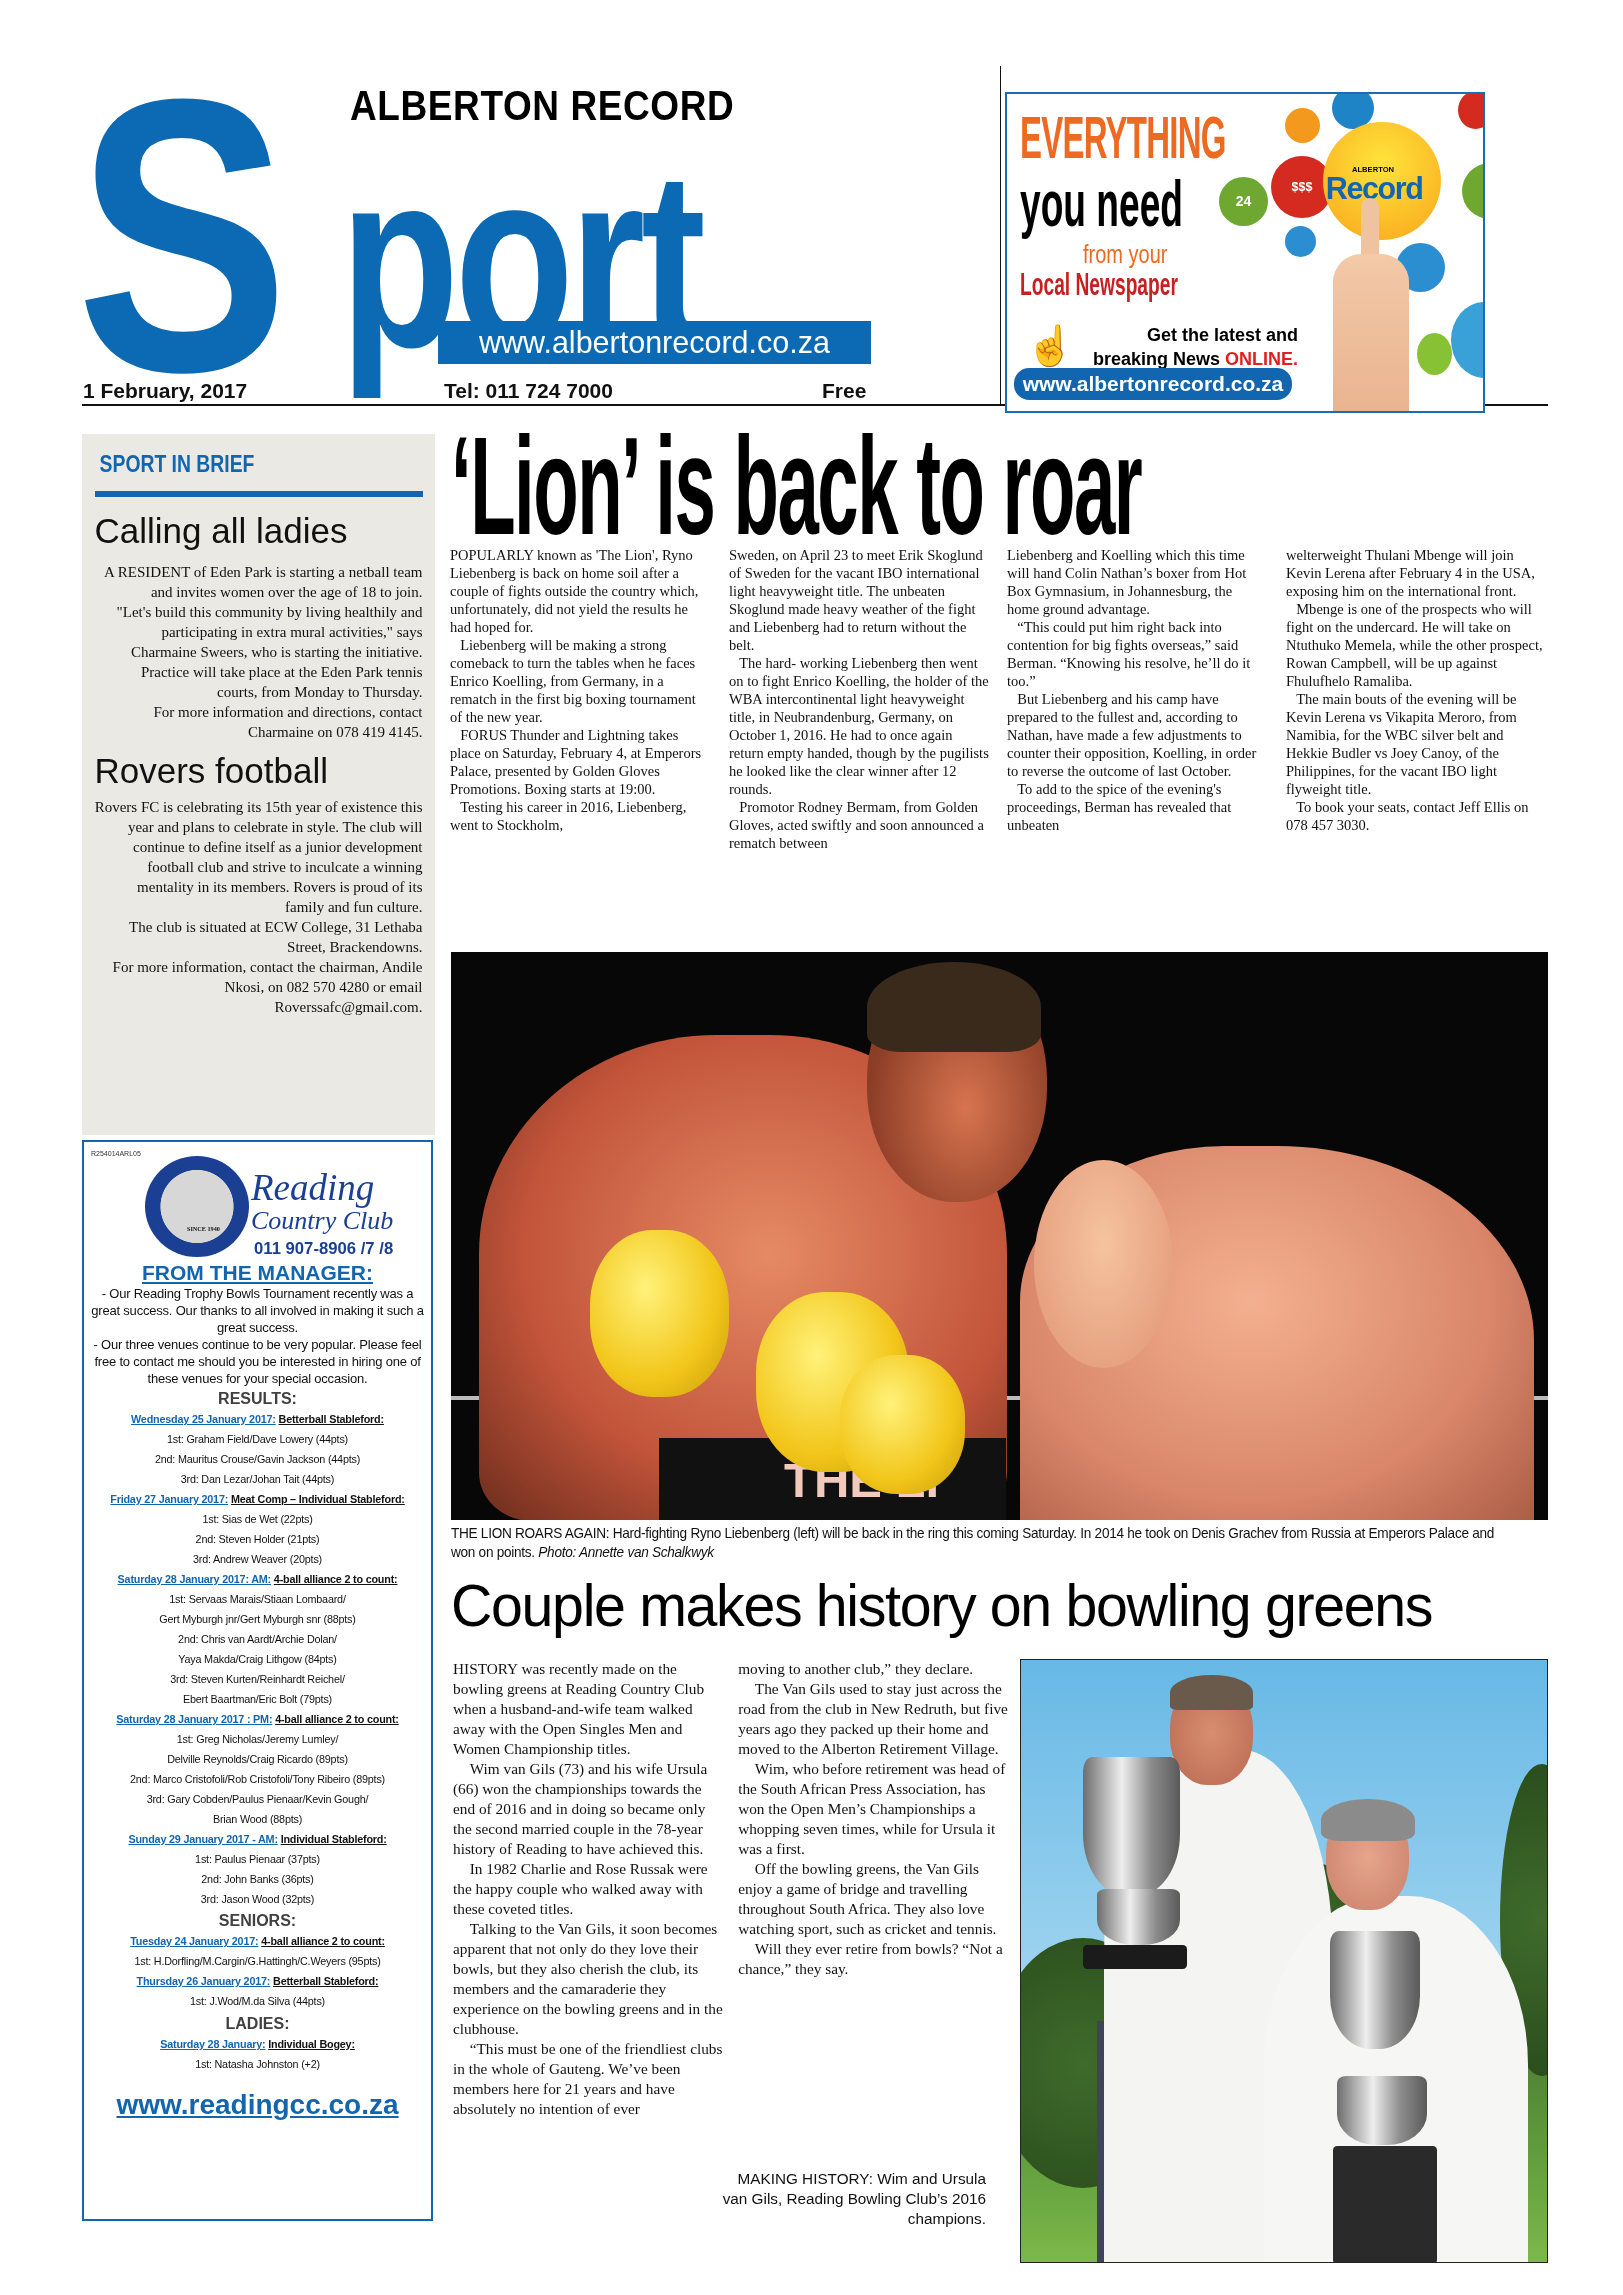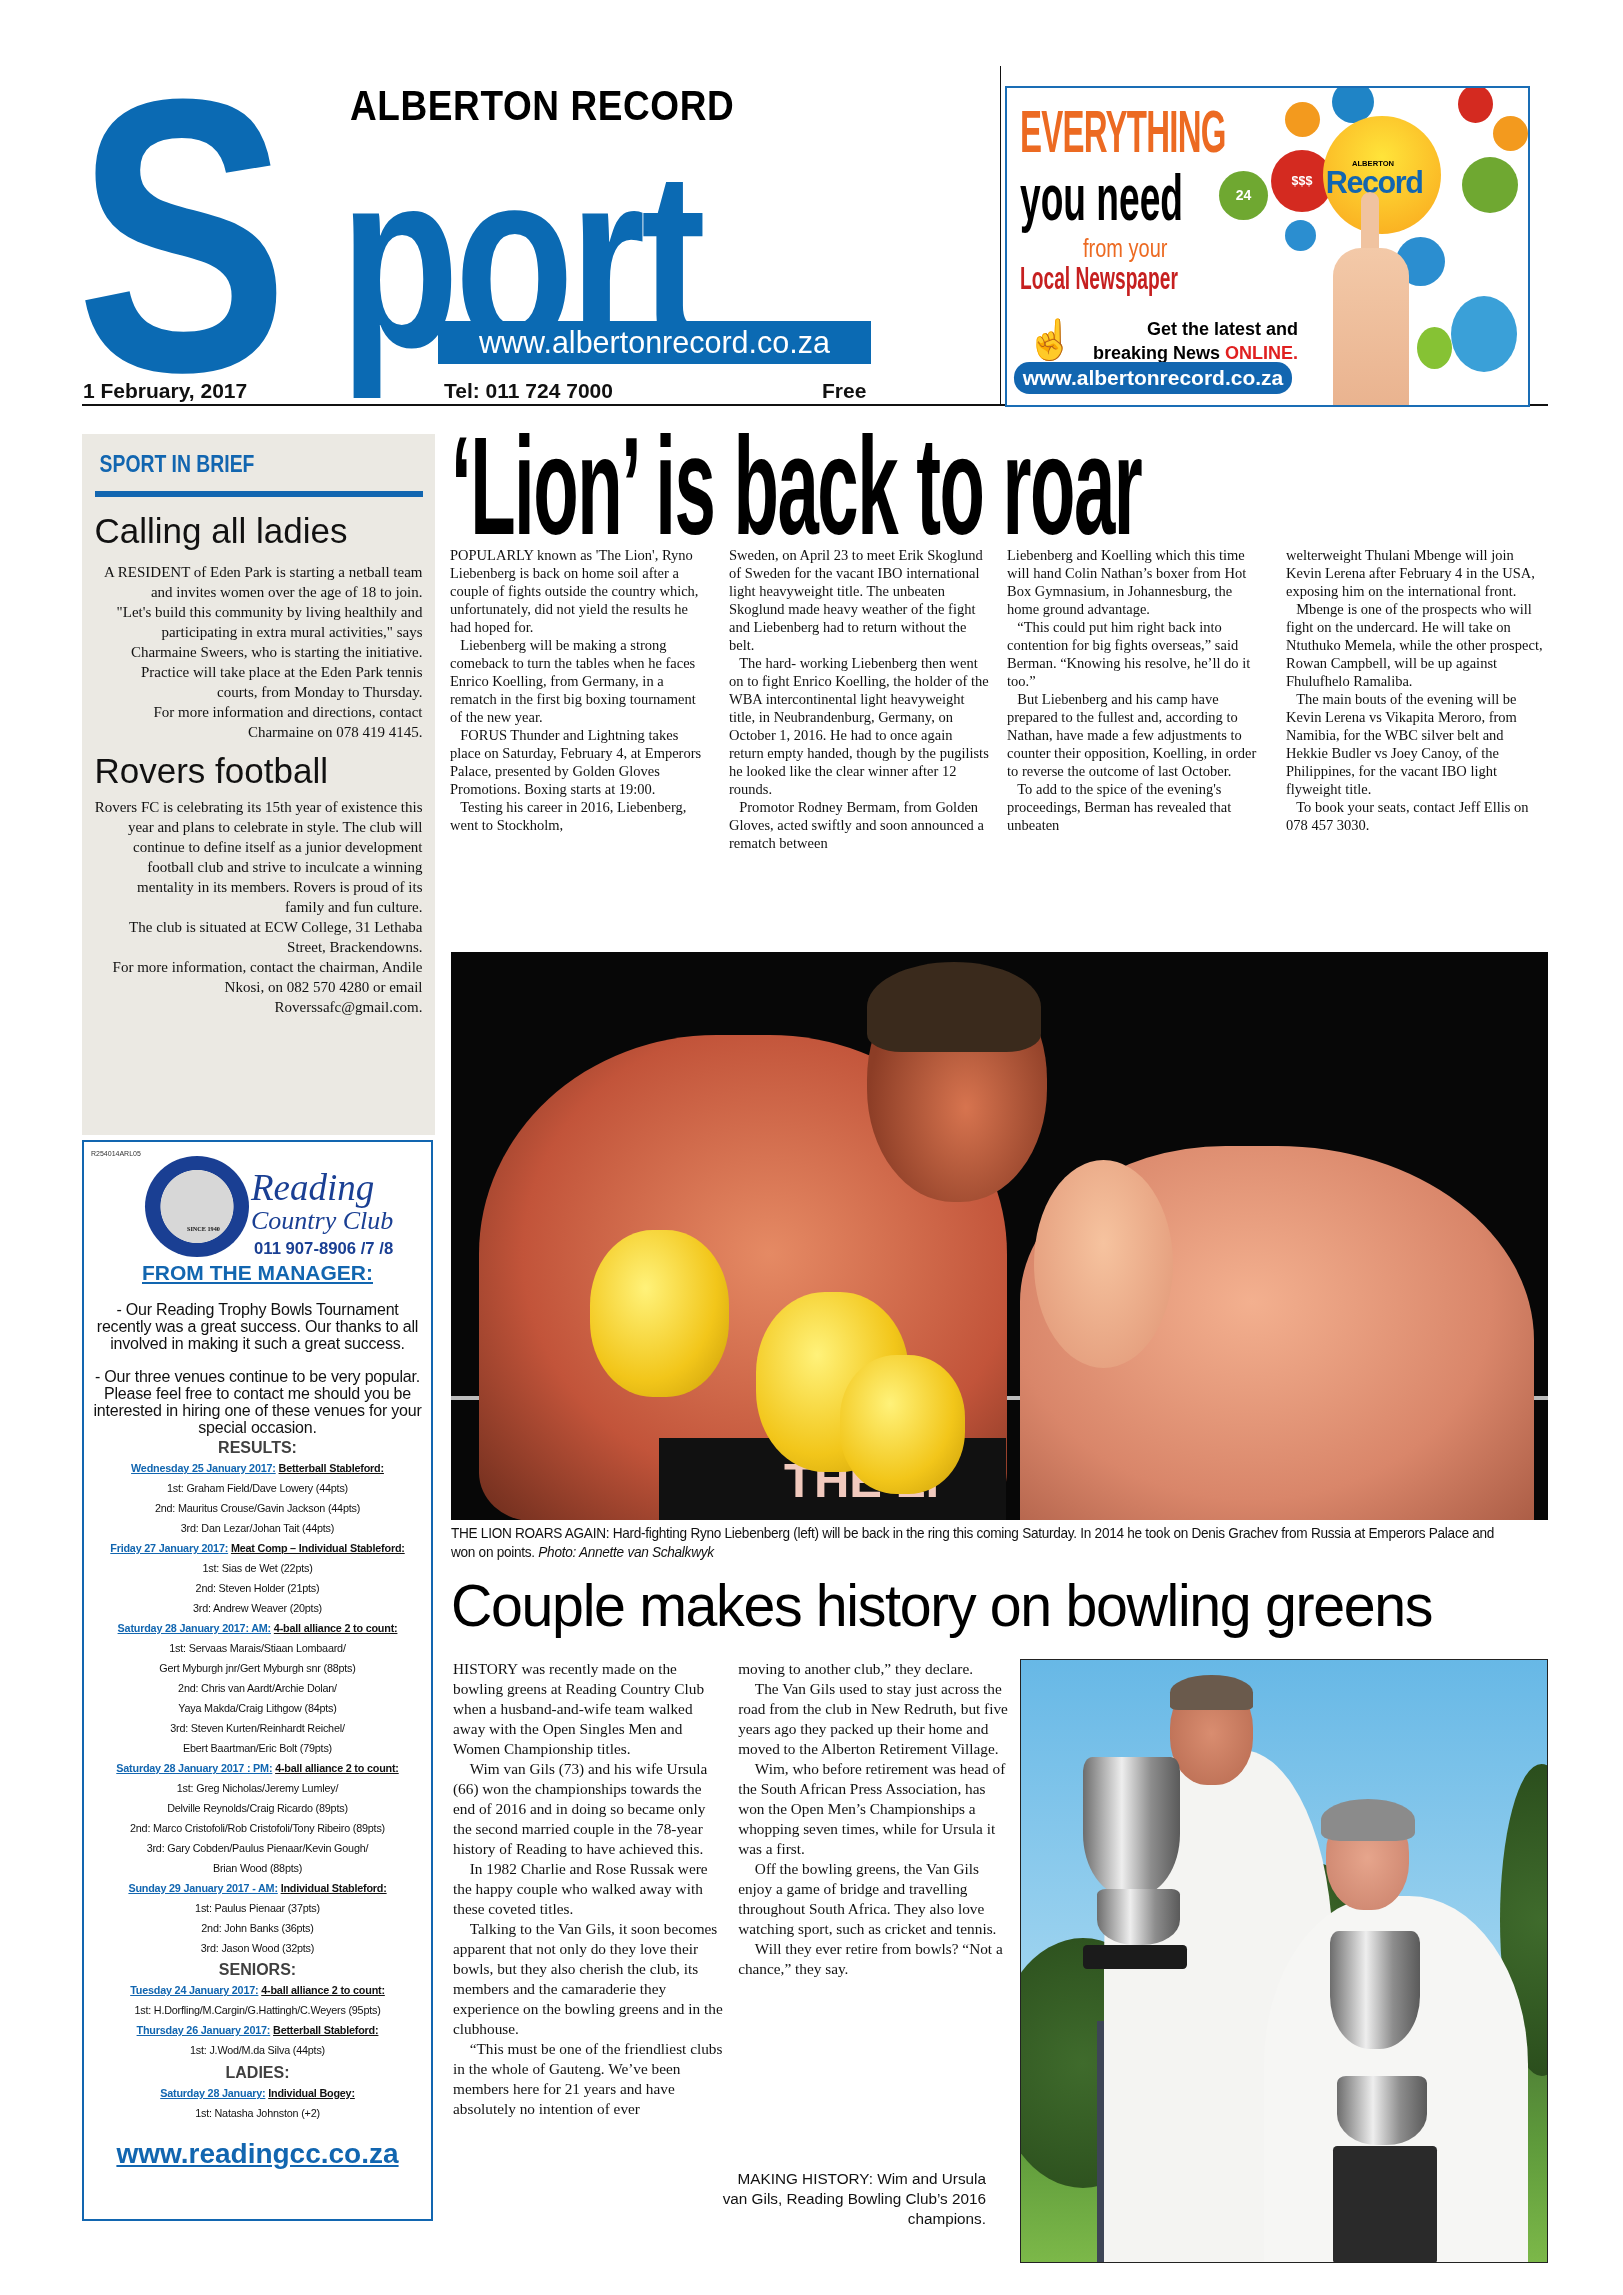--- a/index.html
+++ b/index.html
@@ -16,21 +16,21 @@
               font-size: 43px; color: #000; letter-spacing: 0.7px; transform: scaleX(0.86); transform-origin: left top; }
   .mh-url { position: absolute; left: 362px; top: 259px; width: 433px; height: 43px; background: #0b6ab3; color: #fff;
             font-family: "Liberation Sans", sans-serif; font-size: 30.5px; text-align: center; line-height: 43px; }
   .mh-meta { position: absolute; left: 83px; top: 363px; width: 840px; height: 33px;
              font-family: "Liberation Sans", sans-serif; font-weight: bold; font-size: 21px; }
   .mh-meta span { position: absolute; top: 16px; text-align: right; }
   .rule-top { position: absolute; left: 82px; top: 404px; width: 1466px; height: 2.1px; background: #111; }
   .vrule-head { position: absolute; left: 1000px; top: 66px; width: 1.4px; height: 339px; background: #111; }
 
   
-  .ad-box { position: absolute; left: 1005px; top: 86px; width: 525px; height: 321px; border: 2.1px solid #1a6db5; background: #fff; overflow: hidden; }
+  .ad-box { position: absolute; left: 1005px; top: 92px; width: 480px; height: 321px; border: 2.1px solid #1a6db5; background: #fff; overflow: hidden; }
   .ad-every { position: absolute; left: 12.5px; top: 14px; font-family: "Liberation Sans", sans-serif; font-weight: bold; font-size: 60px;
               color: #ec6a22; transform: scaleX(0.55); transform-origin: left top; letter-spacing: -1.4px; line-height: 1; }
   .ad-need { position: absolute; left: 12.5px; top: 78px; font-family: "Liberation Sans", sans-serif; font-weight: bold; font-size: 64px;
              color: #000; transform: scaleX(0.58); transform-origin: left top; line-height: 1; }
   .ad-from { position: absolute; left: 76px; top: 146px; font-family: "Liberation Sans", sans-serif; font-size: 25px; color: #ec6a22;
              transform: scaleX(0.8); transform-origin: left top; }
   .ad-local { position: absolute; left: 12.5px; top: 172px; font-family: "Liberation Sans", sans-serif; font-weight: bold; font-size: 32px;
               color: #c62020; transform: scaleX(0.6); transform-origin: left top; }
   .ad-latest { position: absolute; left: 83px; top: 229px; width: 208px; text-align: right; font-family: "Liberation Sans", sans-serif;
                font-weight: bold; font-size: 18px; color: #000; line-height: 1.35; }
@@ -61,21 +61,21 @@
          font-family: "Liberation Sans", sans-serif; text-align: center; color: #111; }
   .rcc-code { position: absolute; left: 7px; top: 8.3px; font-size: 7px; color: #333; }
   .rcc-crest { position: absolute; left: 61px; top: 14px; width: 104px; height: 101px; border-radius: 50%;
                background: radial-gradient(circle, #d7d7d7 0 50%, #1a3f93 51% 100%); }
   .rcc-crest .since { position: absolute; left: 42px; top: 69px; font-size: 6.2px; font-family: "Liberation Serif", serif; font-weight: bold; color: #111; }
   .rcc-name1 { position: absolute; left: 167px; top: 24px; font-family: "Liberation Serif", serif; font-style: italic; font-size: 37px; color: #1a3f93; }
   .rcc-name2 { position: absolute; left: 167px; top: 64px; font-family: "Liberation Serif", serif; font-style: italic; font-size: 26px; color: #1a3f93; }
   .rcc-phone { position: absolute; left: 170px; top: 97px; font-weight: bold; font-size: 16.7px; color: #1a3f93; }
   .rcc-inner { position: absolute; left: 4.2px; right: 4.2px; top: 119px; }
   .rcc-h { font-weight: bold; font-size: 21px; color: #1266b0; text-decoration: underline; line-height: 23.6px; }
-  .rcc-p { font-size: 16px; line-height: 17px; letter-spacing: -0.2px; padding: 0 2.8px; margin-top: 16px; }
+  .rcc-p { font-size: 13px; line-height: 17px; letter-spacing: -0.2px; padding: 0 2.8px; }
   .rcc-sec { font-weight: bold; font-size: 16px; color: #404040; line-height: 21px; margin-top: 1.4px; }
   .rcc-event { font-size: 10.8px; line-height: 20px; font-weight: bold; letter-spacing: -0.2px; }
   .rcc-event .d { color: #1266b0; text-decoration: underline; }
   .rcc-event .t { color: #111; text-decoration: underline; }
   .rcc-line { font-size: 10.8px; line-height: 20px; letter-spacing: -0.2px; }
   .rcc-web { font-weight: bold; font-size: 28px; color: #1266b0; text-decoration: underline; margin-top: 15.3px; }
 
   
   .lion-head { position: absolute; left: 451px; top: 416px; width: 1111px; font-family: "Liberation Sans", sans-serif; font-weight: bold;
                font-size: 139px; line-height: 1; color: #000; letter-spacing: -2.8px; transform: scaleX(0.535); transform-origin: left top; white-space: nowrap; }

